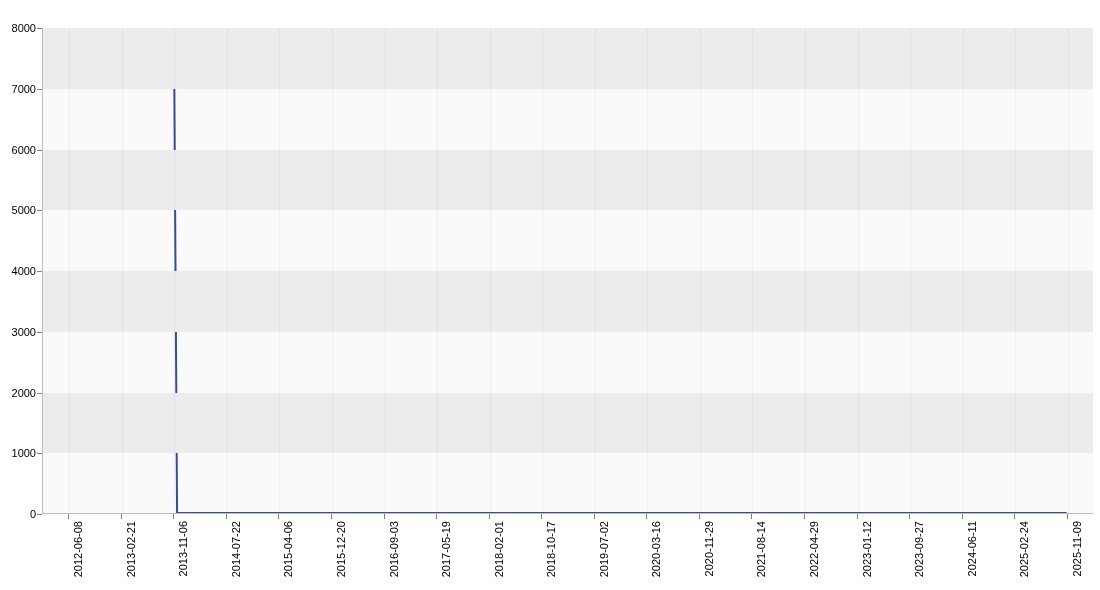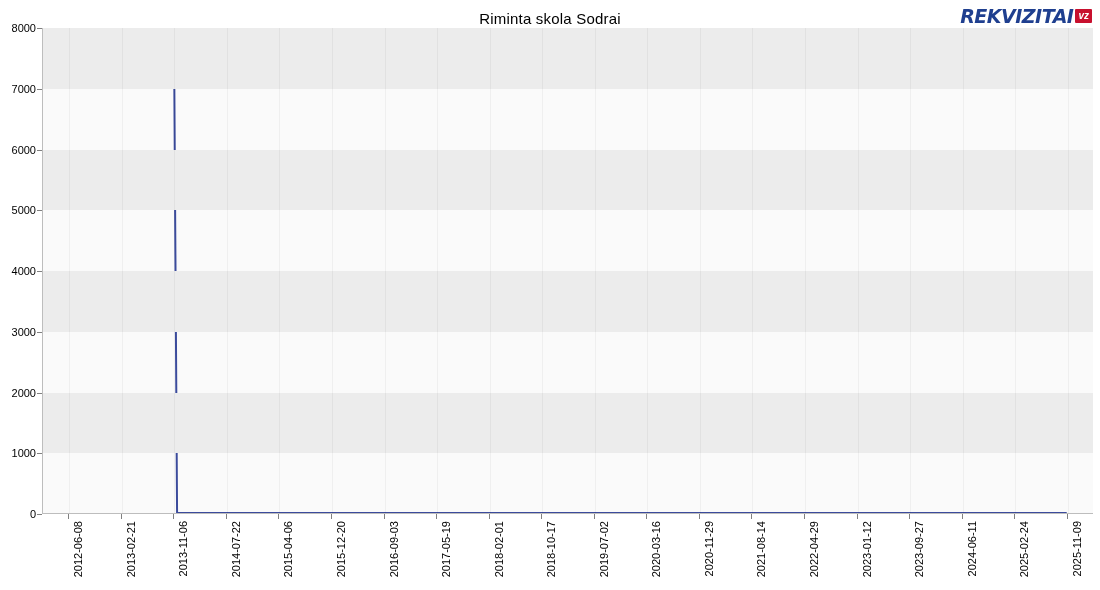--- a/index.html
+++ b/index.html
@@ -125,26 +125,21 @@
     transform-origin: left top;
     transform: rotate(-90deg) translateX(-100%);
     text-align: right;
   }
 </style>
 </head>
 <body>
 
 <div id="chart-root">
 
-  <div id="chart-title">Riminta skola Sodrai</div>
-
-  <div id="brand-logo">
-    <span class="brand-text">REKVIZITAI</span>
-    <span class="brand-badge">vz</span>
-  </div>
+
 
   <div id="plot-area">
     <svg id="series-svg" viewBox="0 0 1051 486" preserveAspectRatio="none">
       <polyline id="series-path" fill="none" stroke="#3b4b9c" stroke-width="2" vector-effect="non-scaling-stroke" points="26.3,49.8 131.4,49.8 134.2,486.0 1024.7,486.0"></polyline>
     </svg>
   <div class="band" style="top: 364.5px; height: 60.75px;"></div>
       <div class="band" style="top: 243px; height: 60.75px;"></div>
       <div class="band" style="top: 121.5px; height: 60.75px;"></div>
       <div class="band" style="top: 0px; height: 60.75px;"></div>
       <div class="gridline-v" style="left: 26.275px;"></div>

